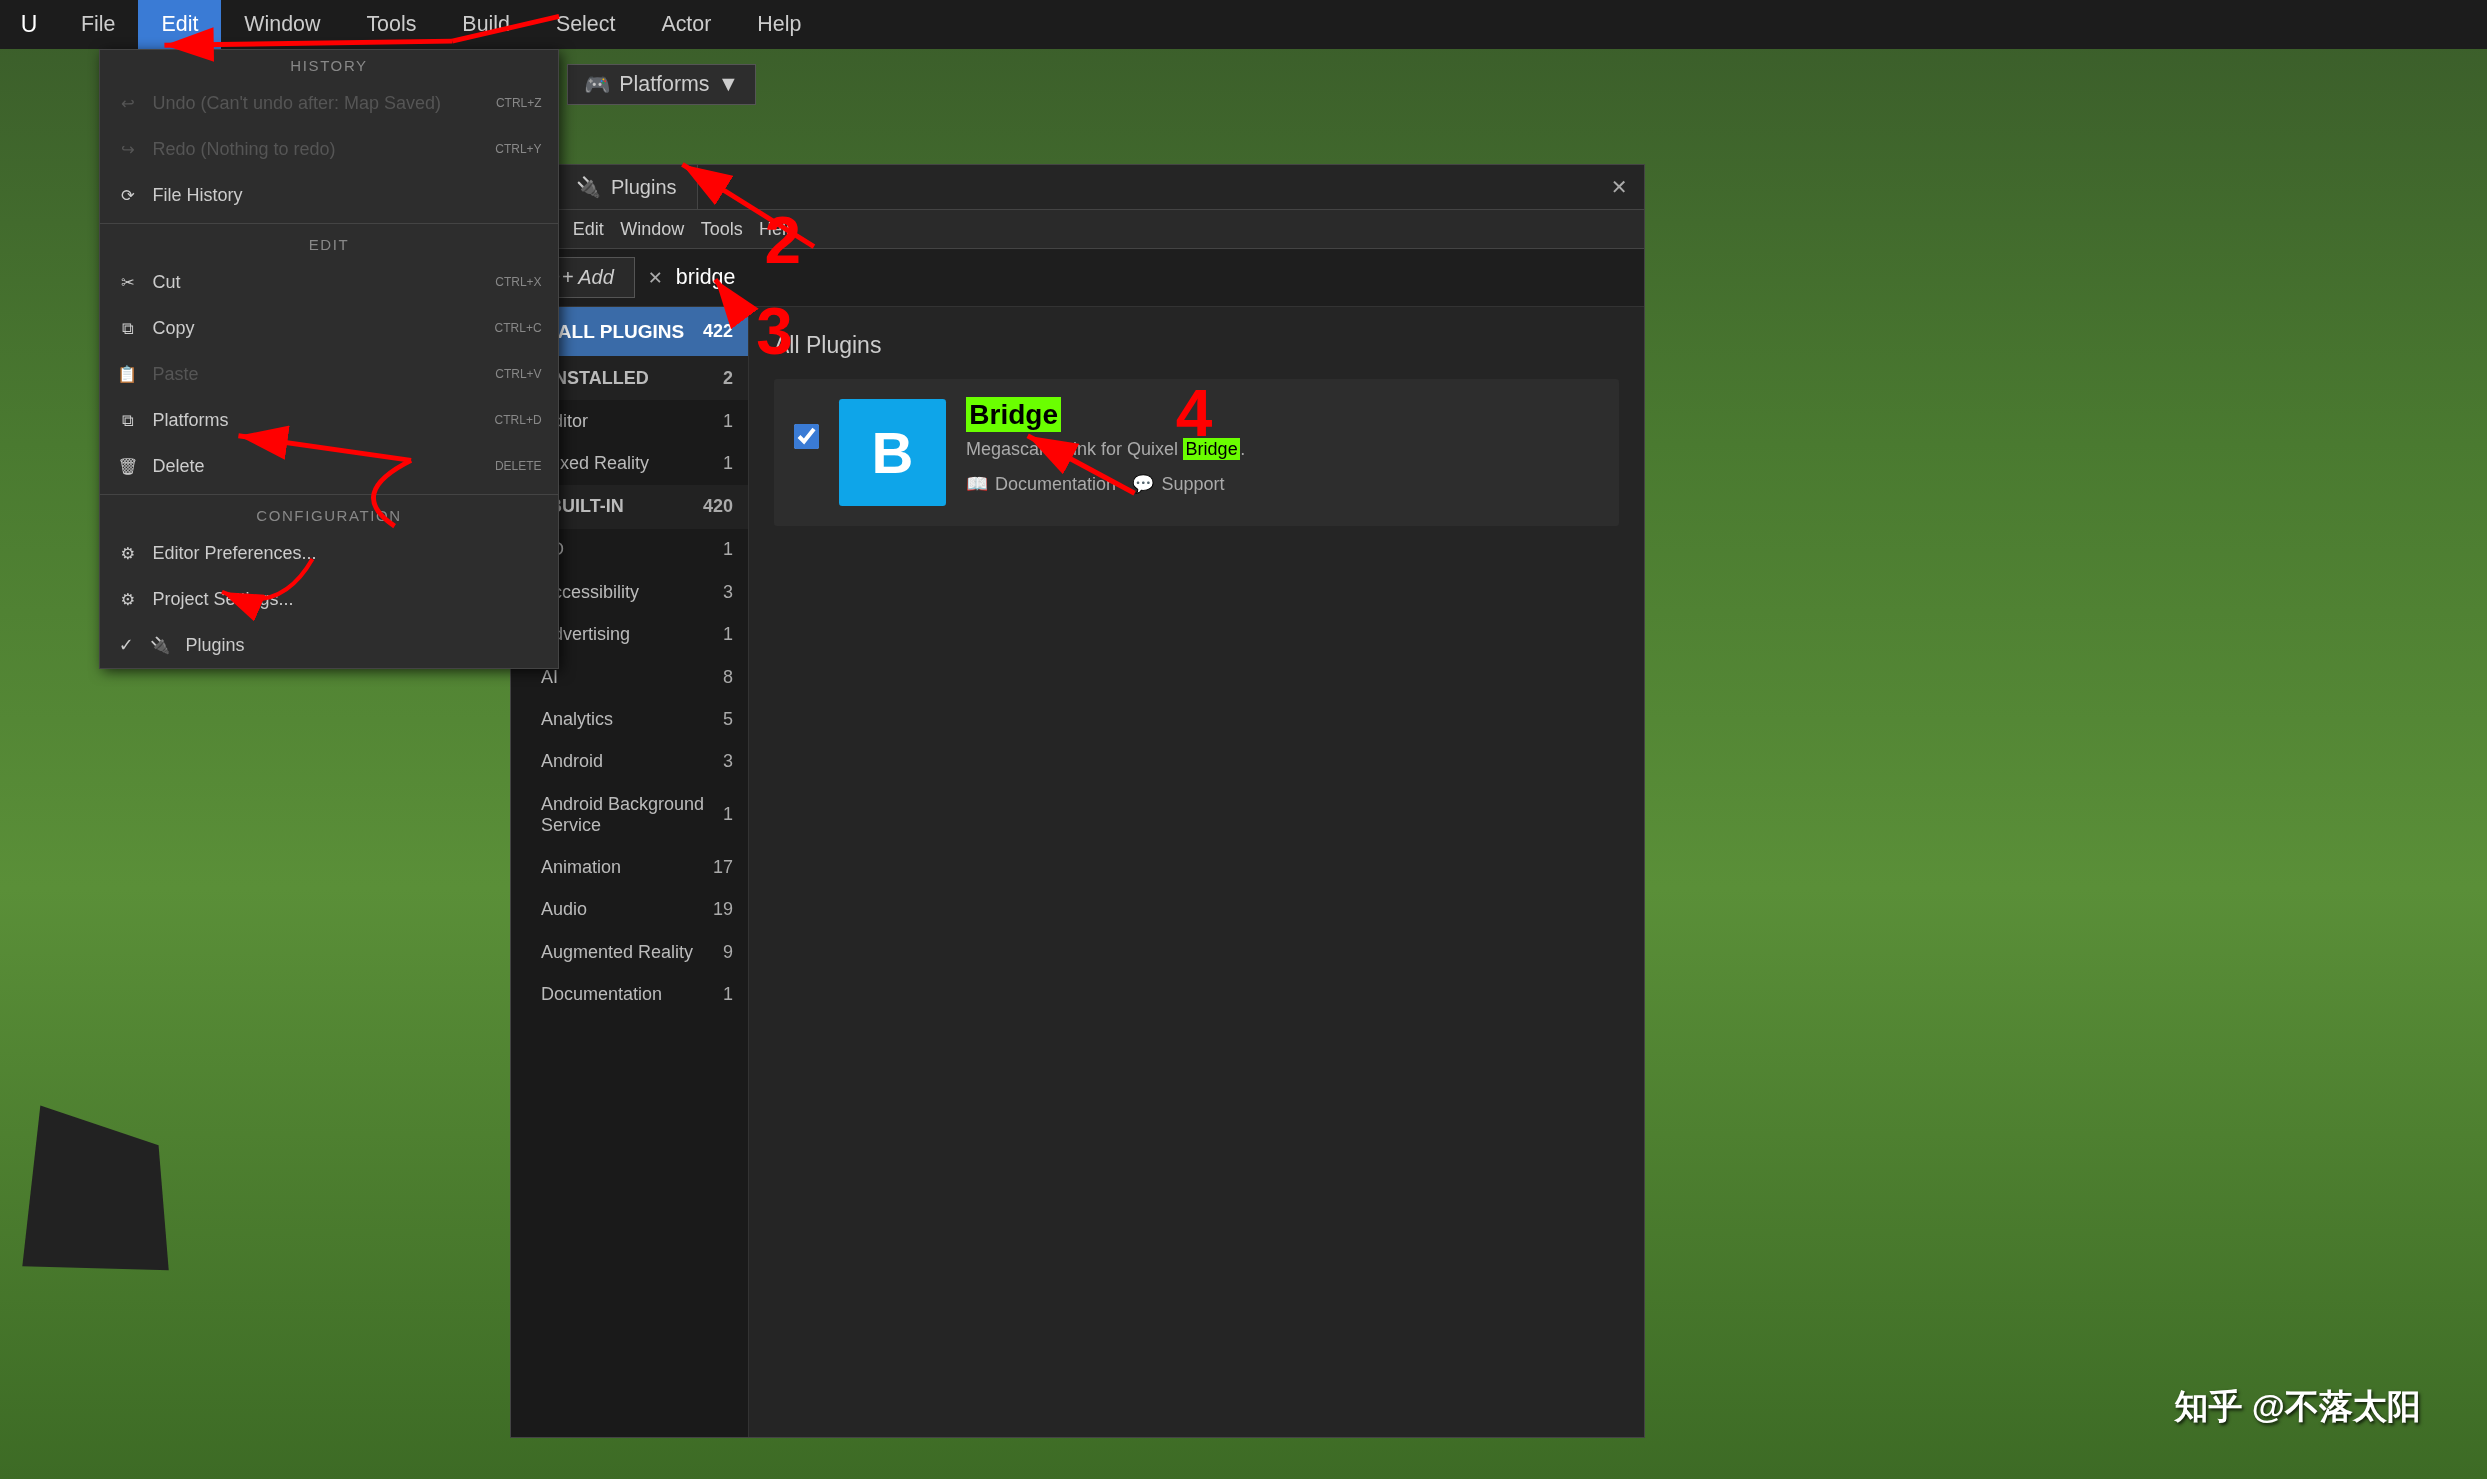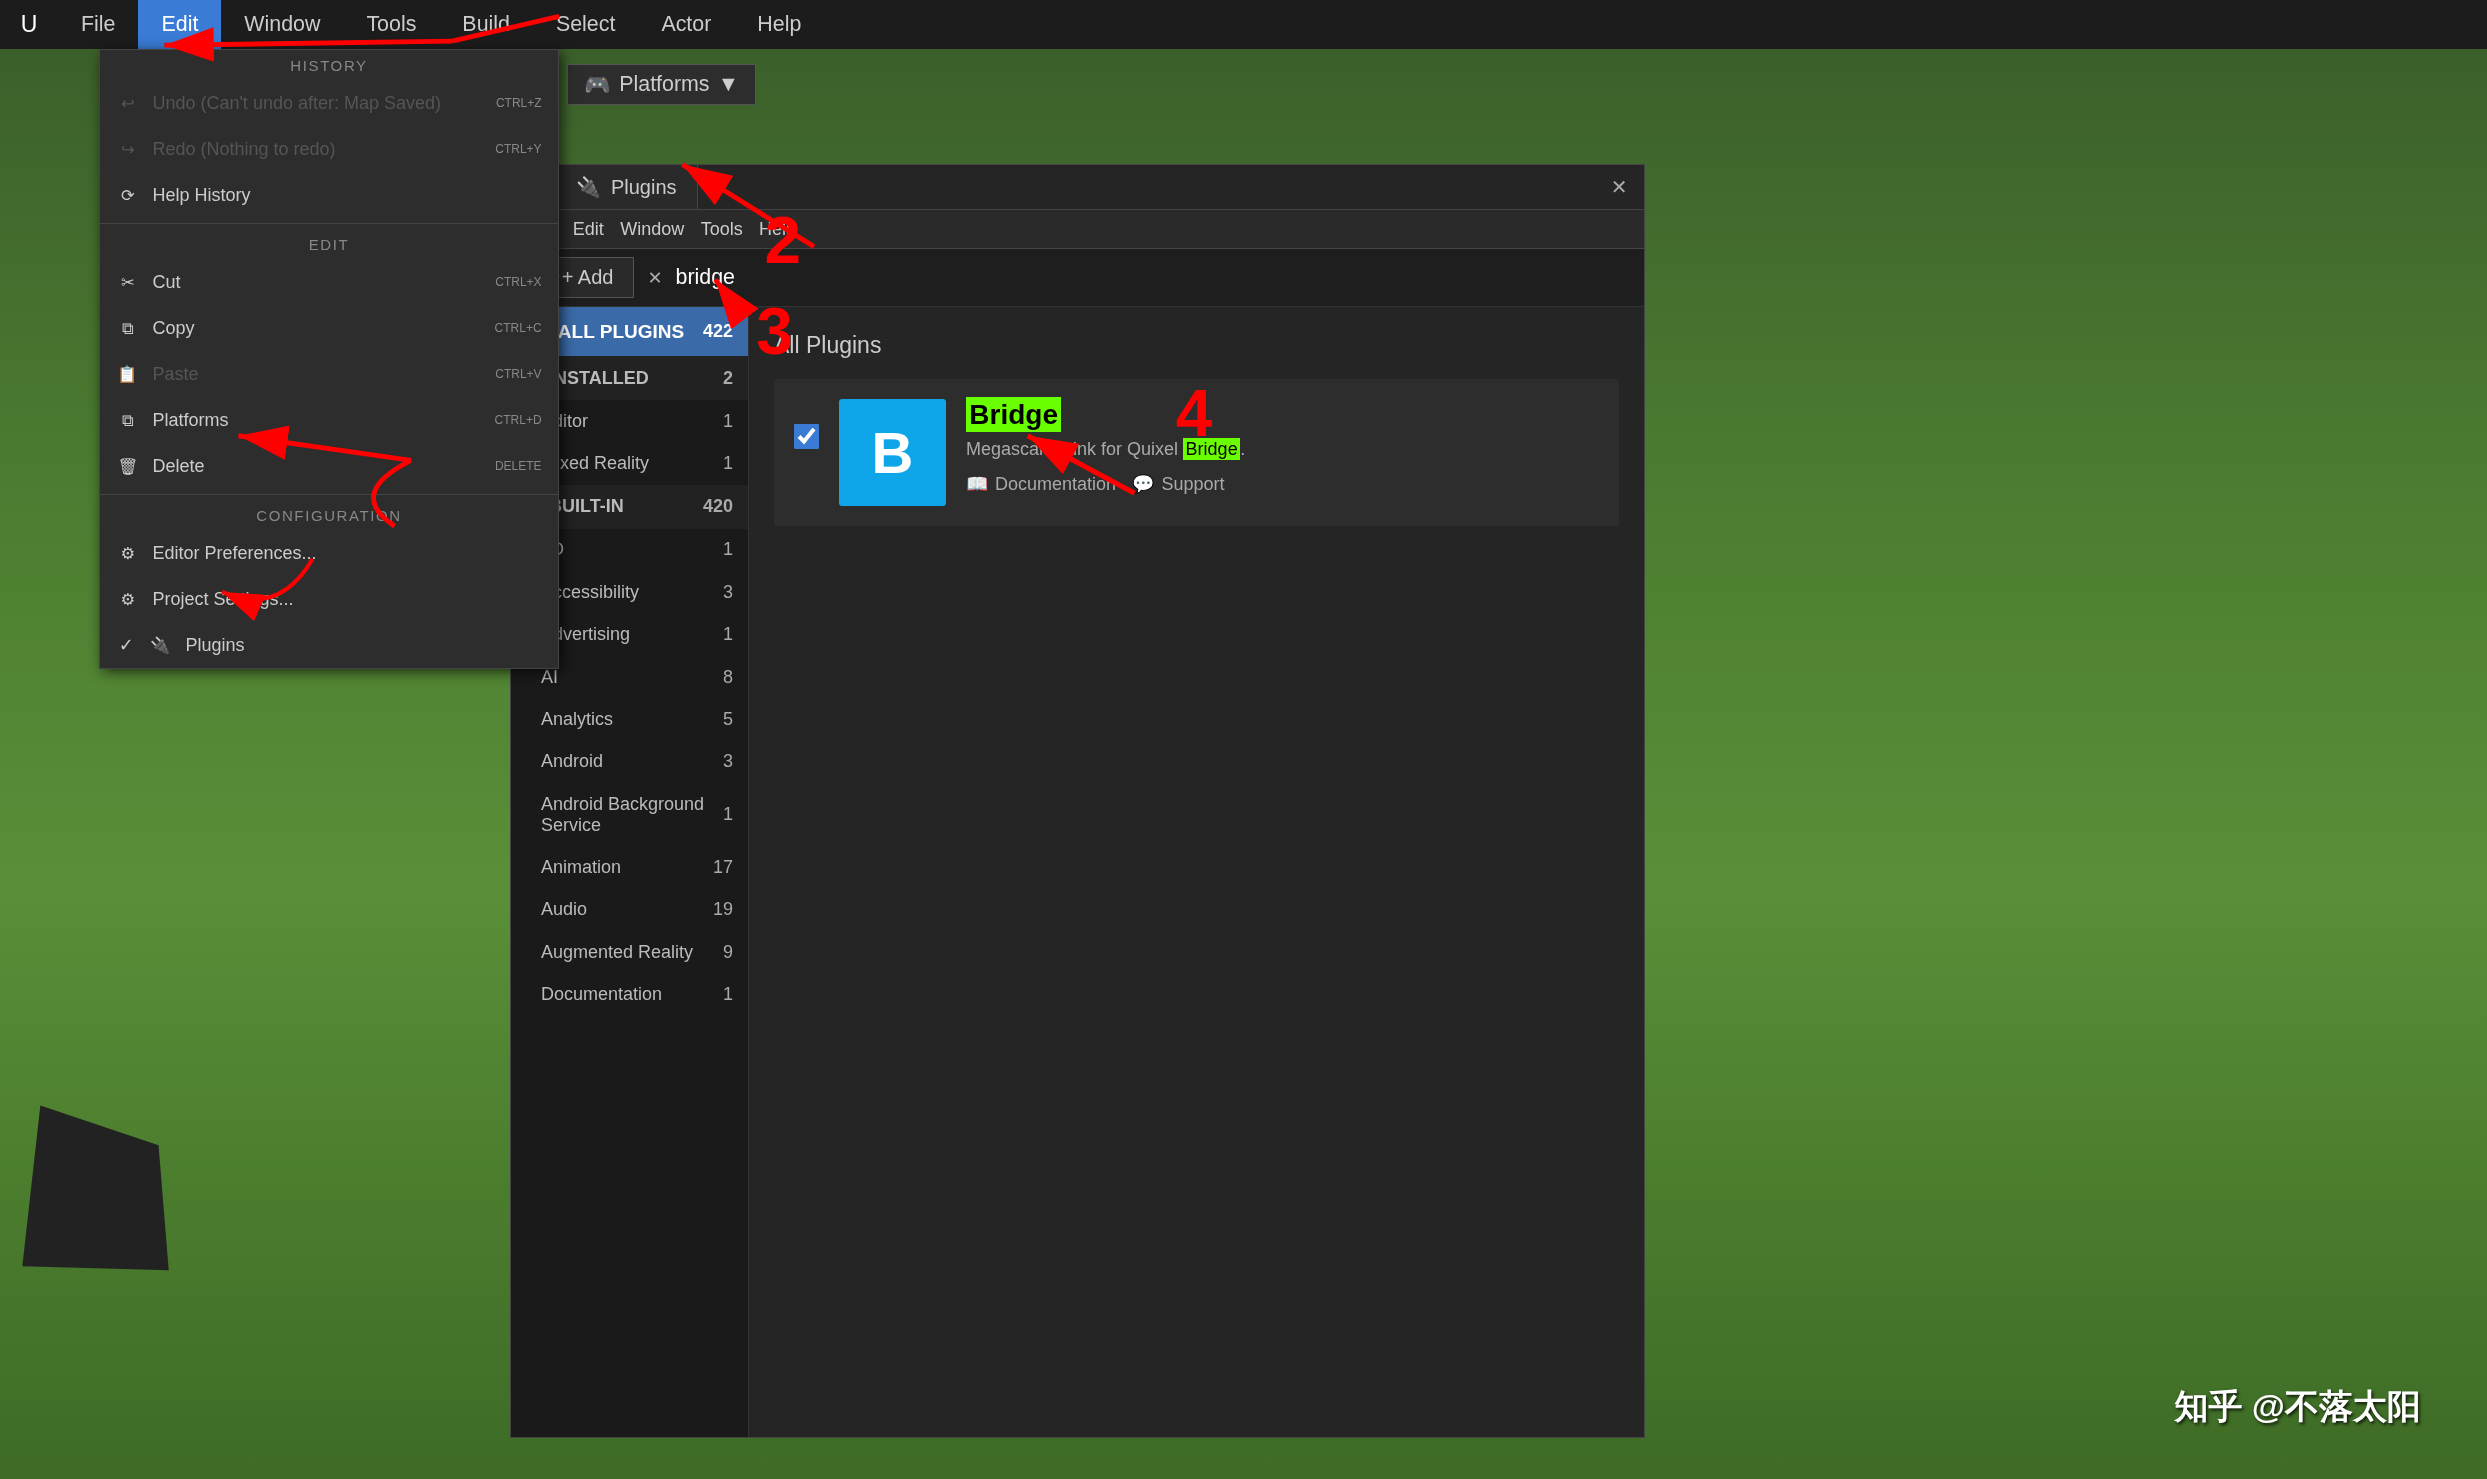--- a/index.html
+++ b/index.html
@@ -455,21 +455,21 @@
     <span>Undo (Can't undo after: Map Saved)</span>
     <span class="shortcut">CTRL+Z</span>
   </div>
   <div class="dropdown-item disabled">
     <div class="dropdown-icon">↪</div>
     <span>Redo (Nothing to redo)</span>
     <span class="shortcut">CTRL+Y</span>
   </div>
   <div class="dropdown-item">
     <div class="dropdown-icon">⟳</div>
-    <span>Help History</span>
+    <span>File History</span>
   </div>
 
   <div class="dropdown-separator"></div>
 
   <div class="dropdown-section-label">EDIT</div>
 
   <div class="dropdown-item">
     <div class="dropdown-icon">✂</div>
     <span>Cut</span>
     <span class="shortcut">CTRL+X</span>
@@ -535,21 +535,21 @@
     <span class="plugins-menubar-item">File</span>
     <span class="plugins-menubar-item">Edit</span>
     <span class="plugins-menubar-item">Window</span>
     <span class="plugins-menubar-item">Tools</span>
     <span class="plugins-menubar-item">Help</span>
   </div>
 
   <div class="plugins-toolbar">
     <div class="add-btn">
       <span>+</span>
-      <span style="margin-left:-6.6px;">+ Add</span>
+      <span style="margin-left:-6.6px;font-style:italic;">+ Add</span>
     </div>
     <span class="search-clear">✕</span>
     <span class="search-text">bridge</span>
   </div>
 
   <div class="plugins-content">
 
     <div class="plugins-sidebar">
 
       <div class="plugin-category-header active">

